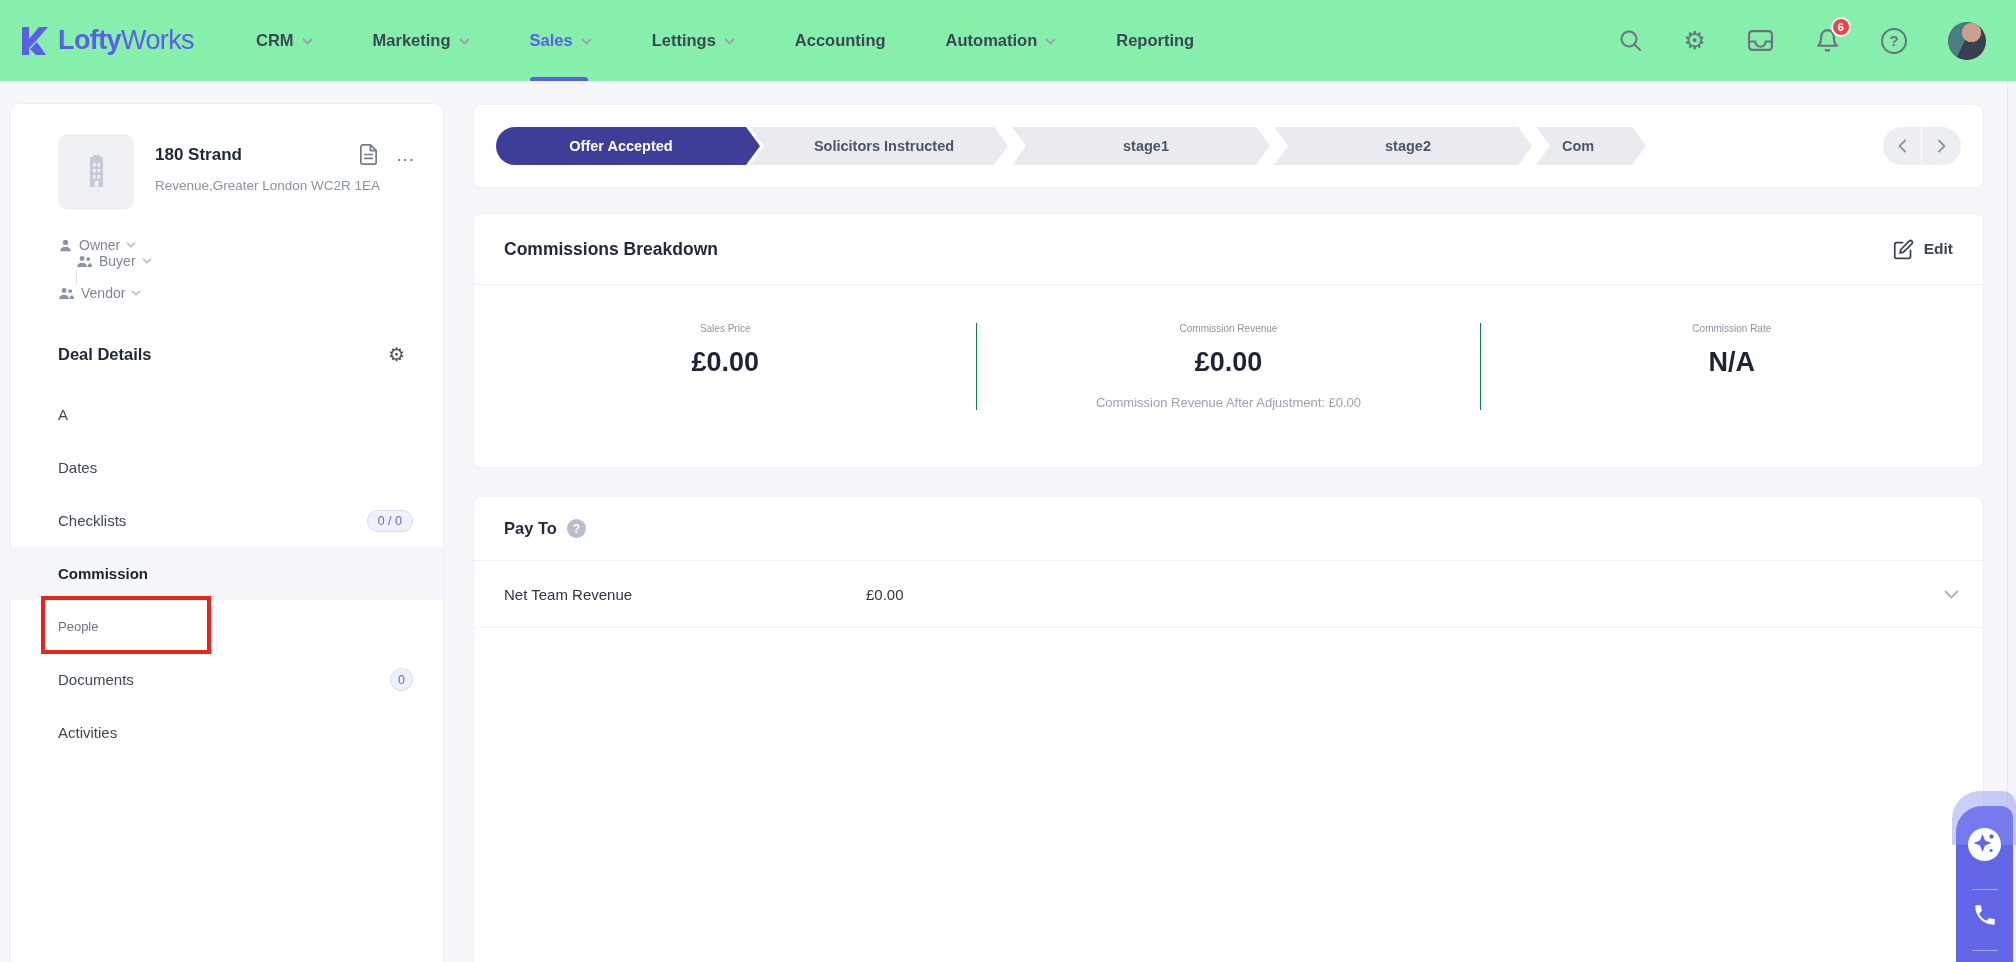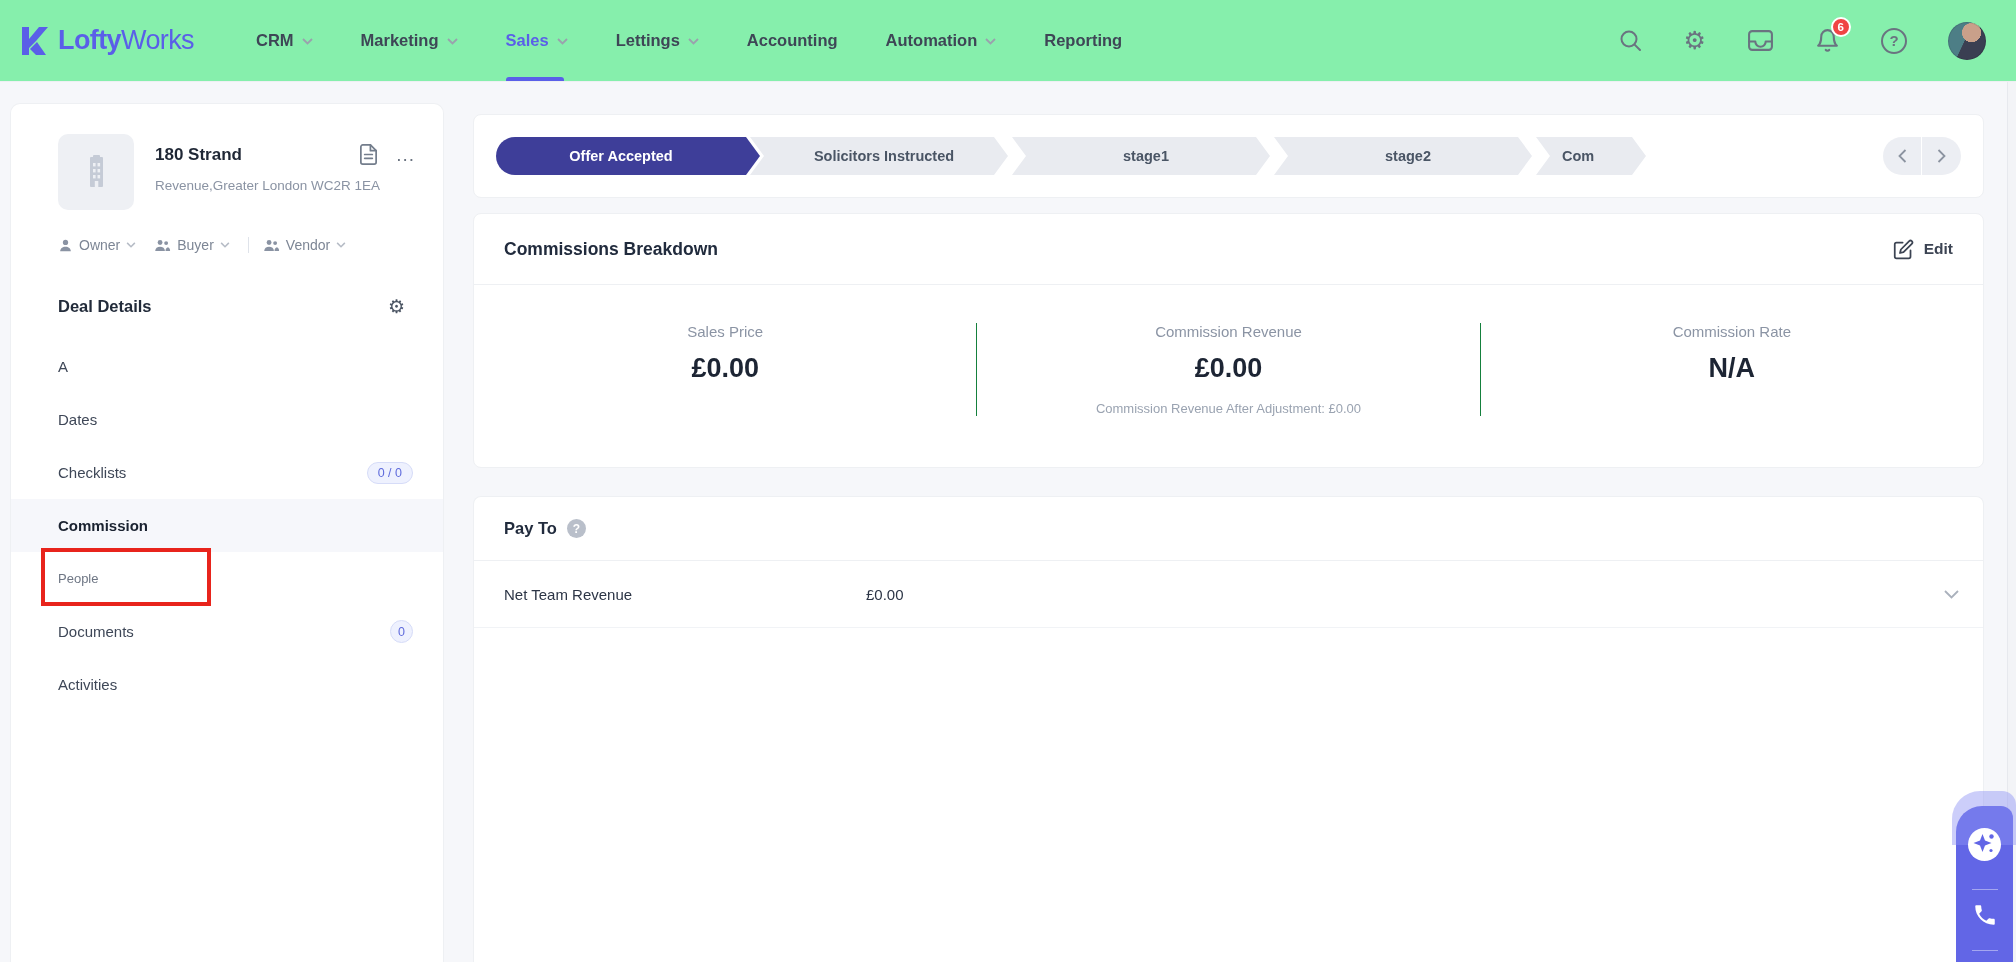--- a/index.html
+++ b/index.html
@@ -16,21 +16,21 @@
   
   .topnav {
     position: absolute; top: 0; left: 0; right: 0; height: 82px;
     background: #86efac; border-bottom: 1px solid #eef0f3;
     display: flex; align-items: center; padding: 0 30px 0 16px; z-index: 20;
   }
   .brand { display: flex; align-items: center; gap: 8px; cursor: pointer; }
   .brand-text { font-size: 27px; color: #5a5fe8; letter-spacing: -0.6px; }
   .brand-bold { font-weight: 800; }
   .brand-light { font-weight: 500; }
-  .nav-items { display: flex; align-self: stretch; margin-left: 38px; }
+  .nav-items { display: flex; align-self: stretch; margin-left: 38px; gap: 12px; }
   .nav-item {
     position: relative; display: flex; align-items: center; gap: 8px;
     padding: 0 24px; font-size: 16.5px; font-weight: 600; color: #3e4656; cursor: pointer;
   }
   .nav-item.active { color: #5a5fe8; }
   .nav-underline {
     position: absolute; bottom: 0; left: 24px; width: 58px; height: 4px;
     background: #5a5fe8; border-radius: 3px 3px 0 0;
   }
   .caret { margin-top: 2px; }
@@ -65,21 +65,21 @@
   .thumb {
     width: 76px; height: 76px; border-radius: 10px; background: #eef0f4;
     display: flex; align-items: center; justify-content: center; flex: 0 0 auto;
   }
   .prop-main { flex: 1; padding-top: 9px; }
   .prop-head { display: flex; align-items: center; }
   .prop-name { font-size: 17px; font-weight: 700; color: #1f2735; }
   .prop-actions { margin-left: auto; display: flex; align-items: center; gap: 17px; }
   .dots { color: #6a7380; font-size: 19px; letter-spacing: 1px; cursor: pointer; line-height: 0.4; }
   .prop-addr { font-size: 13.5px; color: #8a93a3; margin-top: 12px; white-space: nowrap; }
-  .contacts { display: flex; align-items: flex-start; padding: 27px 0 0 47px; }
+  .contacts { display: flex; align-items: flex-start; padding: 27px 0 0 47px; flex-direction: column; }
   .contact { display: flex; align-items: center; gap: 6px; font-size: 14px; color: #7d8695; cursor: pointer; }
   .contact + .contact { margin-left: 18px; }
   .contact-sep { width: 1px; height: 16px; background: #dfe3ea; margin: 0 14px 0 18px; }
   .section-head { display: flex; align-items: center; justify-content: space-between; padding: 44px 38px 0 47px; }
   .section-title { font-size: 16.5px; font-weight: 700; color: #222b3a; }
   .menu { margin-top: 24px; position: relative; }
   .menu-item {
     height: 53px; display: flex; align-items: center; justify-content: space-between;
     padding: 0 30px 0 47px; font-size: 15px; color: #3e4757; cursor: pointer;
   }
@@ -97,21 +97,21 @@
   .red-box {
     position: absolute; left: 30px; top: 208px; width: 170px; height: 58px;
     border: 4px solid #e8241c; pointer-events: none; z-index: 3;
   }
 
   
   .card {
     position: absolute; left: 473px; width: 1511px;
     background: #fff; border: 1px solid #eef0f3; border-radius: 8px;
   }
-  .card-stages { top: 114px; height: 84px; display: flex; align-items: center; padding: 0 22px; }
+  .card-stages { top: 104px; height: 84px; display: flex; align-items: center; padding: 0 22px; }
   .stage-track { flex: 1; display: flex; align-items: center; overflow: hidden; height: 38px; }
   .stage {
     height: 38px; flex: 0 0 auto; display: flex; align-items: center; justify-content: center;
     font-size: 14.5px; font-weight: 700; color: #4a5565; background: #e9ebf0; cursor: pointer;
   }
   .stage-active {
     width: 250px; background: #3e3e99; color: #fff;
     border-radius: 19px 0 0 19px; position: relative; z-index: 2;
   }
   .stage-active::after {
@@ -135,21 +135,21 @@
   .card-comm { top: 213px; height: 255px; }
   .comm-head {
     height: 71px; display: flex; align-items: center; justify-content: space-between;
     padding: 0 30px; border-bottom: 1px solid #eef0f3;
   }
   .comm-title { font-size: 17.5px; font-weight: 700; color: #212b3d; }
   .edit-btn { display: flex; align-items: center; gap: 10px; font-size: 15.5px; font-weight: 700; color: #3c4453; cursor: pointer; }
   .stats { display: flex; padding: 38px 0 0 0; }
   .stat { flex: 1; text-align: center; }
   .stat + .stat { border-left: 1px solid #15803d; }
-  .stat-label { font-size: 15px; color: #8b94a4; }
+  .stat-label { font-size: 10px; color: #8b94a4; }
   .stat-value { font-size: 27px; font-weight: 700; color: #1d2534; margin-top: 13px; }
   .stat-caption { font-size: 13px; color: #9aa3b1; margin-top: 17px; }
 
   .card-payto { top: 496px; bottom: 0; border-radius: 8px 8px 0 0; border-bottom: none; }
   .payto-head {
     height: 64px; display: flex; align-items: center; gap: 10px;
     padding: 0 30px; border-bottom: 1px solid #eef0f3;
   }
   .payto-title { font-size: 16.5px; font-weight: 700; color: #212b3d; }
   .help-dot {

